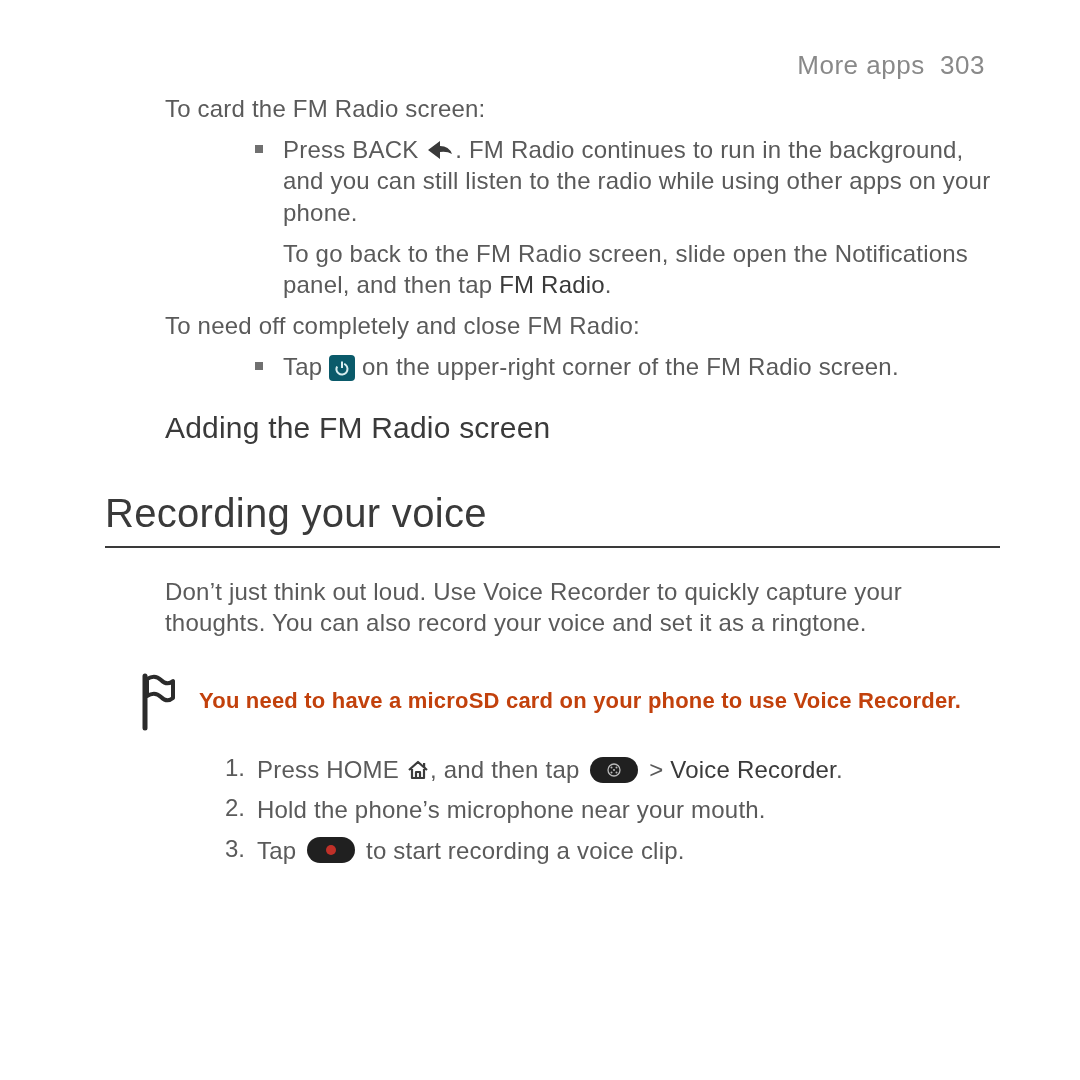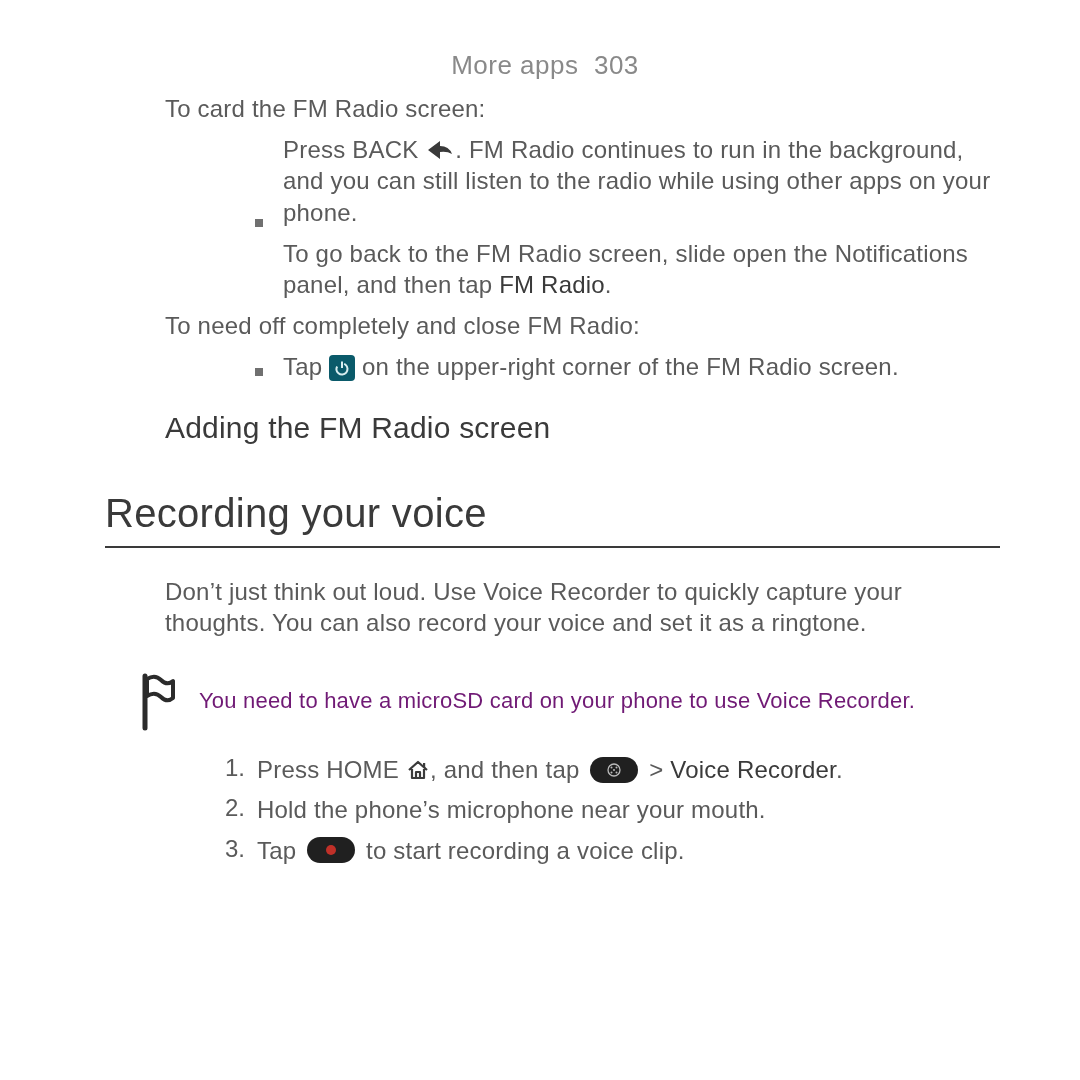--- a/index.html
+++ b/index.html
@@ -9,21 +9,21 @@
     background: #ffffff;
     font-family: "Helvetica Neue", Helvetica, Arial, sans-serif;
     color: #3a3a3a;
     position: relative;
     font-weight: 300;
   }
   .page {
     padding: 50px 80px 0 105px;
   }
   .header-right {
-    text-align: center;
+    text-align: right;
     font-size: 26px;
     color: #898989;
     letter-spacing: 0.5px;
     padding-right: 15px;
     margin-bottom: 12px;
   }
   .content { padding-left: 60px; }
   .sub-heading {
     font-size: 30px;
     color: #3a3a3a;
@@ -31,21 +31,21 @@
     font-weight: 400;
   }
   .body-text {
     font-size: 24px;
     color: #5a5a5a;
     line-height: 1.3;
     letter-spacing: 0.2px;
   }
   .dark-inline { color: #3a3a3a; }
   .bullet-block { padding-left: 90px; margin-top: 10px; }
-  .bullet-row { display: flex; margin-bottom: 6px; align-items: center; }
+  .bullet-row { display: flex; margin-bottom: 6px; }
   .bullet-dot {
     width: 8px; height: 8px; background: #707070;
     margin-top: 11px; margin-right: 20px; flex-shrink: 0;
   }
   .bullet-content { flex: 1; }
   .inline-icon {
     display: inline-flex; align-items: center; justify-content: center;
     vertical-align: middle; position: relative; top: -2px;
   }
   .back-arrow { width: 30px; height: 24px; }
@@ -57,21 +57,21 @@
   .section-gap { margin-top: 28px; }
   .h1-rule-wrap { margin-top: 46px; }
   .h1 {
     font-size: 40px; color: #3a3a3a; letter-spacing: 0.3px;
     font-weight: 300; margin-bottom: 10px;
   }
   .rule { border: none; border-top: 2px solid #3a3a3a; margin: 0; }
   .intro-after-h1 { margin-top: 28px; }
   .note-row { display: flex; margin-top: 34px; align-items: flex-start; padding-left: 30px; }
   .flag-icon { width: 42px; height: 60px; margin-right: 22px; flex-shrink: 0; }
-  .note-text { font-size: 22px; color: #701a75; padding-top: 16px; letter-spacing: 0.2px; }
+  .note-text { font-size: 22px; color: #c2410c; padding-top: 16px; letter-spacing: 0.2px; font-weight: bold; }
   .ol-block { padding-left: 60px; margin-top: 22px; }
   .ol-row { display: flex; margin-bottom: 8px; }
   .ol-num { font-size: 24px; color: #5a5a5a; width: 32px; flex-shrink: 0; }
   .ol-content { font-size: 24px; color: #5a5a5a; line-height: 1.35; letter-spacing: 0.2px; }
   .home-icon { width: 24px; height: 24px; }
   .apps-pill {
     width: 48px; height: 26px; background: #202020;
     border-radius: 13px; position: relative; top: -2px; margin: 0 4px;
   }
   .apps-pill svg { width: 16px; height: 16px; }

